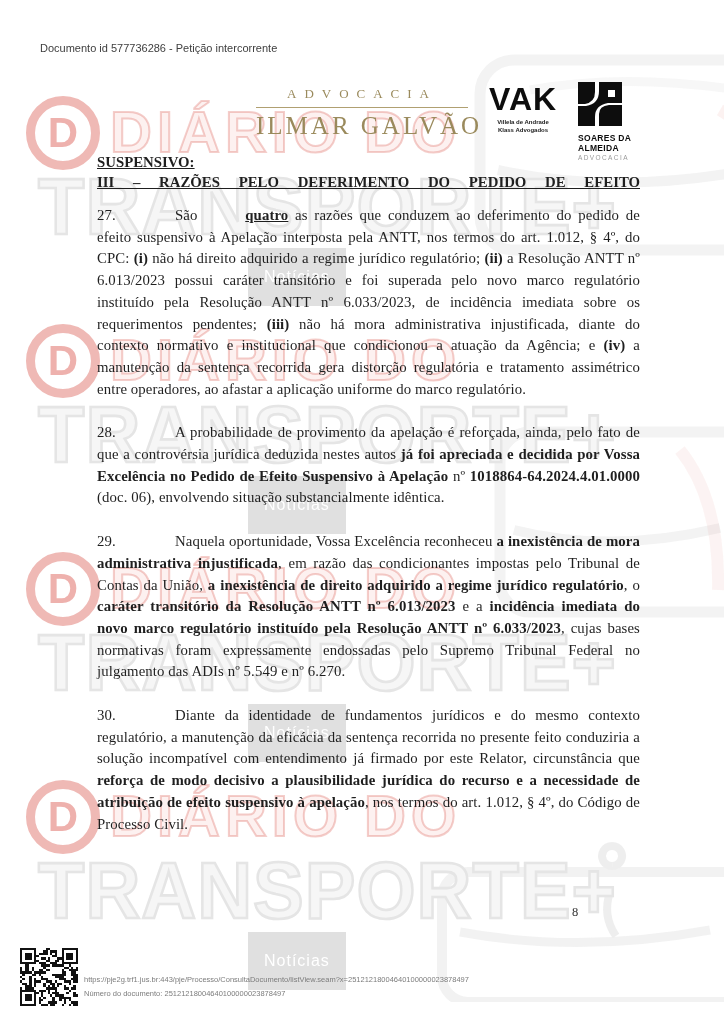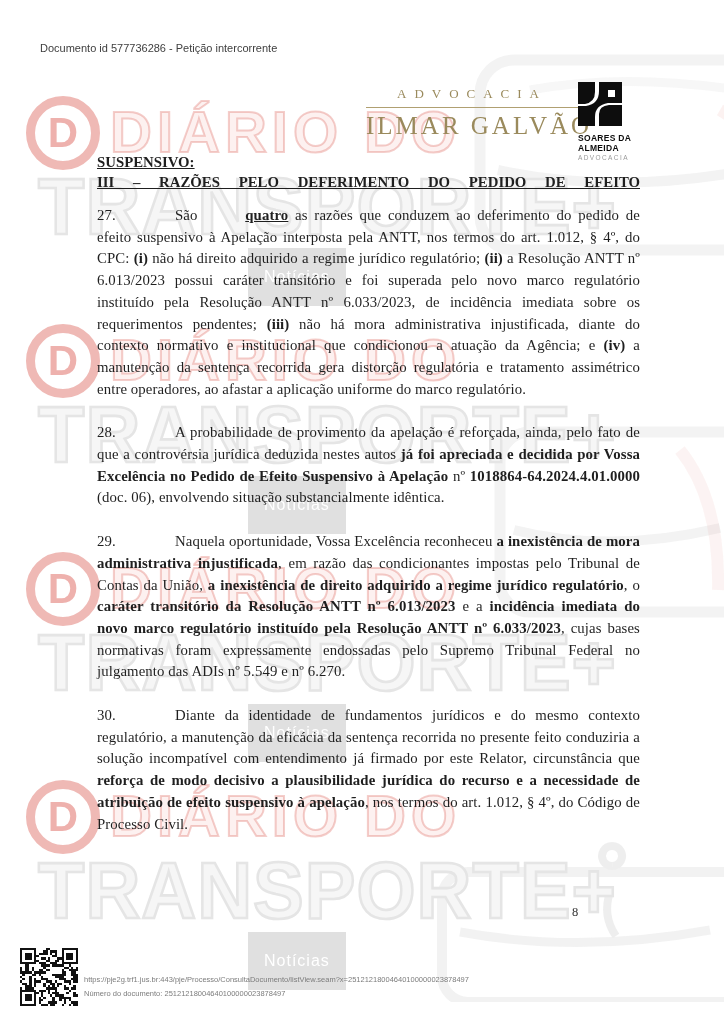--- a/index.html
+++ b/index.html
@@ -115,20 +115,27 @@
       <div class="wm-badge">Notícias</div>
     </div>
   </div>
 
   <div class="doc-header">Documento id 577736286 - Petição intercorrente</div>
 
   <div class="logos">
     <div class="ilmar">
       <div class="ilmar-top">ADVOCACIA</div>
       <div class="ilmar-name">ILMAR GALVÃO</div>
+    </div>
+    <div class="vak">
+      <div class="vak-name">VAK</div>
+      <div class="vak-sub">
+        <div>Villela de Andrade</div>
+        <div>Klass Advogados</div>
+      </div>
     </div>
     <div class="soares">
       <svg width="44" height="44" viewBox="0 0 44 44">
         <rect x="0" y="0" width="44" height="44" fill="#0d0d0d"></rect>
         <path d="M0 22 Q14 22 17 12 Q20 2 34 2 L34 0 L0 0 Z" fill="#ffffff" opacity="0"></path>
         <path d="M17 0 L17 10 Q17 20 7 22 L0 22 L0 24 L8 24 Q21 22 21 9 L21 0 Z" fill="#ffffff"></path>
         <path d="M21 44 L21 32 Q21 24 31 23 L44 23 L44 21 L30 21 Q17 23 17 35 L17 44 Z" fill="#ffffff"></path>
         <rect x="30" y="8" width="7" height="7" fill="#ffffff"></rect>
       </svg>
       <div class="soares-name">

